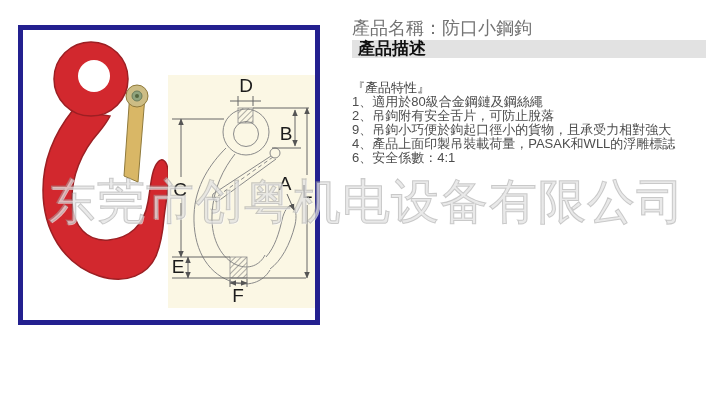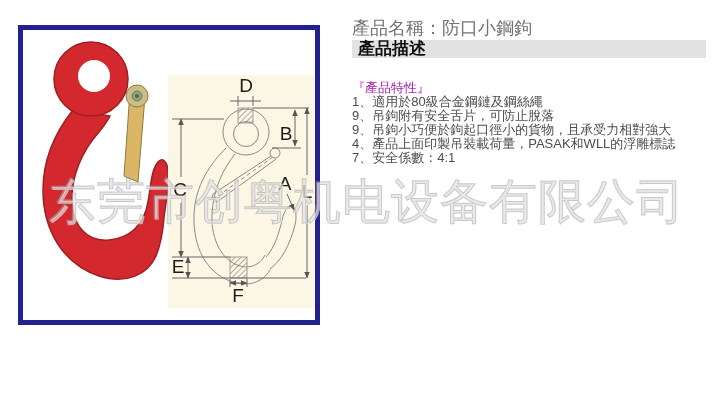--- a/index.html
+++ b/index.html
@@ -28,21 +28,21 @@
     text-shadow:1px 1px 0 rgba(255,255,255,0.65);
     pointer-events:none;user-select:none;
   }
   
   .info-col{position:absolute;left:352px;top:20px;width:360px;z-index:3;}
   .product-name{font-size:18px;color:#737373;height:16px;line-height:16px;}
   .section-bar{
     margin-top:4px;width:354px;box-sizing:border-box;height:18px;line-height:18px;
     background:#e2e2e2;font-size:17px;font-weight:bold;color:#111111;padding:0 6px;
   }
-  .features-heading{margin-top:22px;font-size:13px;color:#a21caf;height:15px;line-height:15px;}
+  .features-heading{margin-top:22px;font-size:13px;color:#404040;height:15px;line-height:15px;}
   .feature-item{
     font-size:13px;color:#4d4d4d;height:14px;line-height:14px;
     white-space:nowrap;
   }
   .feature-item:first-of-type{margin-top:25px;}
 </style>
 </head>
 <body>
 
 <div id="screen">
@@ -124,19 +124,19 @@
     </div>
   </div>
 
   <div class="watermark">东莞市创粤机电设备有限公司</div>
 
   <div class="info-col">
     <div class="product-name">產品名稱：防口小鋼鉤</div>
     <div class="section-bar">產品描述</div>
     <div class="features-heading">『產品特性』</div>
     <div class="feature-item">1、適用於80級合金鋼鏈及鋼絲繩</div>
-    <div class="feature-item">9、吊鉤附有安全舌片，可防止脫落</div>
+    <div class="feature-item">2、吊鉤附有安全舌片，可防止脫落</div>
     <div class="feature-item">9、吊鉤小巧便於鉤起口徑小的貨物，且承受力相對強大</div>
     <div class="feature-item">4、產品上面印製吊裝載荷量，PASAK和WLL的浮雕標誌</div>
-    <div class="feature-item">7、安全係數：4:1</div>
+    <div class="feature-item">6、安全係數：4:1</div>
   </div>
 
 </div>
 
 </body></html>

